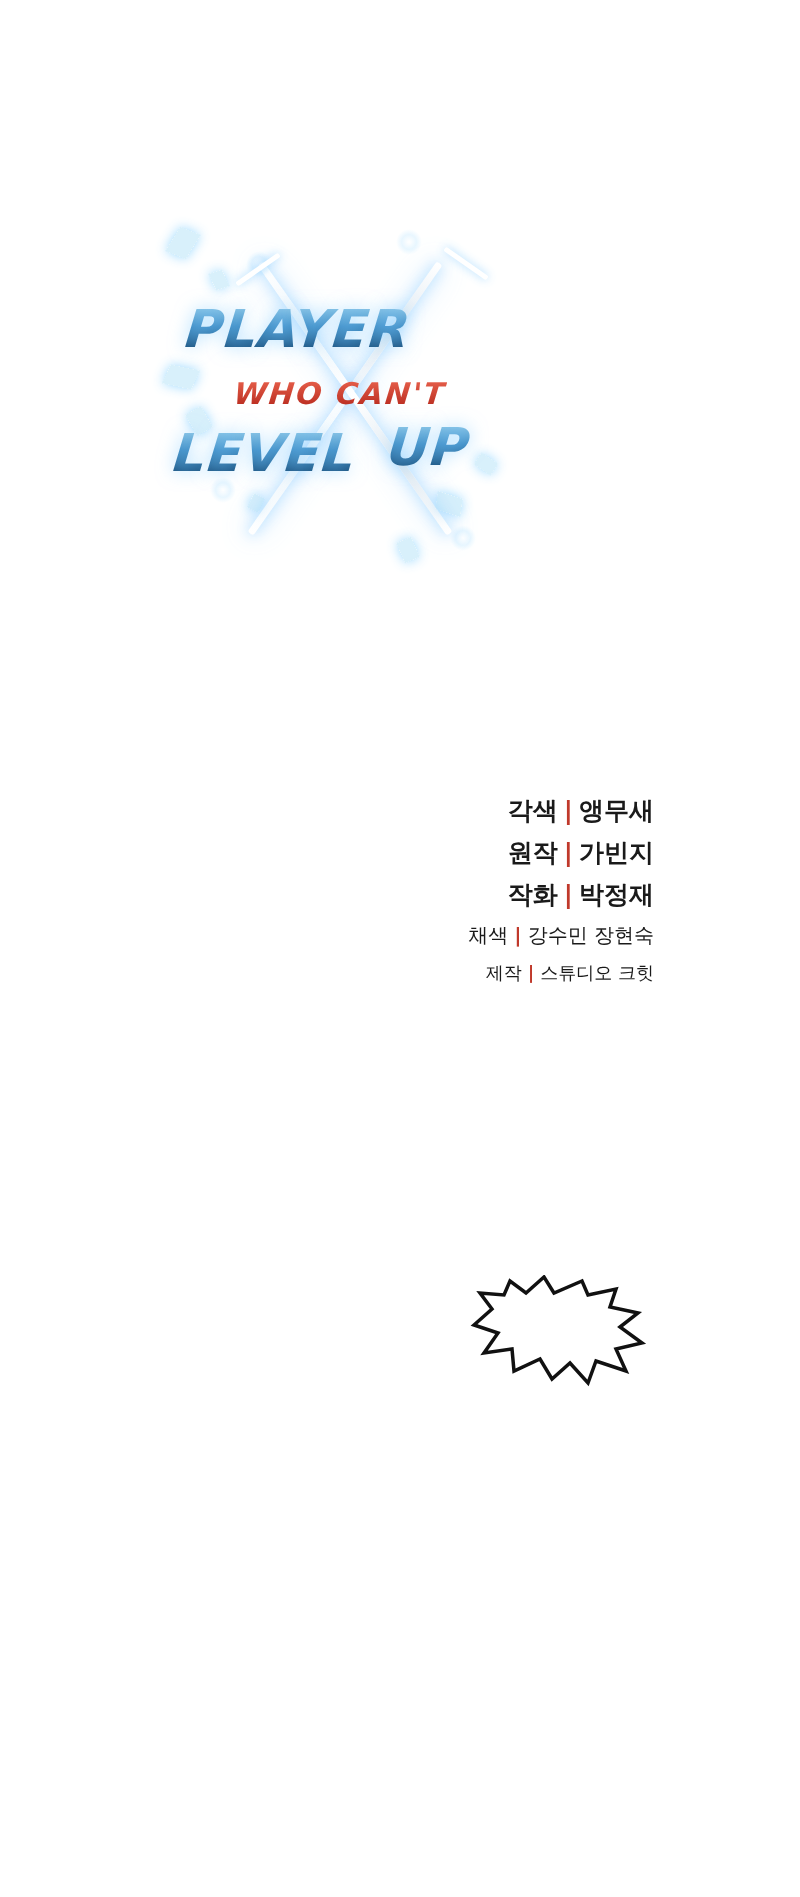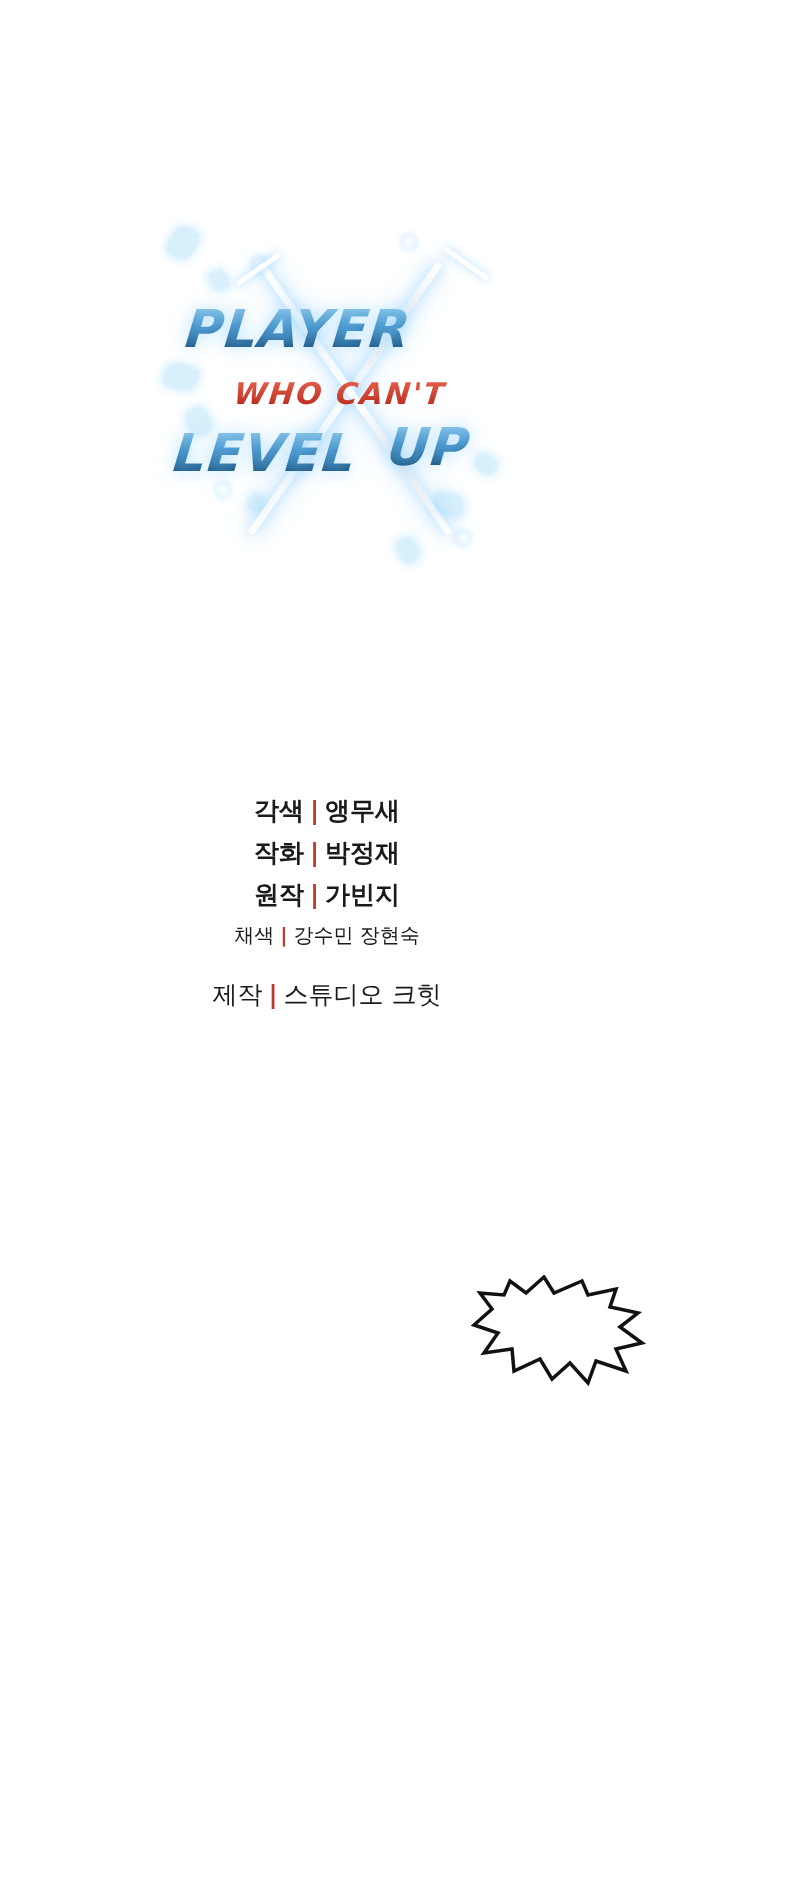--- a/index.html
+++ b/index.html
@@ -169,42 +169,41 @@
     transform: skewX(-6deg);
     z-index: -1;
   }
 
   
   #credits {
     position: absolute;
     left: 0;
     top: 790px;
     width: 654px;
-    text-align: center;
+    text-align: right;
   }
   .credit-line {
     font-family: "DejaVu Sans", sans-serif;
     color: #1a1a1a;
     white-space: nowrap;
   }
   .credit-major {
     font-size: 25px;
     font-weight: 700;
     line-height: 42px;
   }
   .credit-minor {
     font-size: 20px;
     font-weight: 400;
     line-height: 38px;
   }
   .credit-studio {
-    font-size: 25px;
+    font-size: 18px;
     font-weight: 400;
     line-height: 38px;
-    margin-top: 22px;
   }
   .sep {
     color: #c0392b;
     font-weight: 700;
     padding: 0 6px;
   }
 
   
   #speech-burst {
     position: absolute;
@@ -253,25 +252,25 @@
   <div class="word word-up">UP</div>
 </div>
 
 <div id="credits">
 
   <div class="credit-line credit-major">
     <span>각색</span><span class="sep">|</span><span>앵무새</span>
   </div>
 
   <div class="credit-line credit-major">
+    <span>원작</span><span class="sep">|</span><span>가빈지</span>
+  </div>
+
+  <div class="credit-line credit-major">
     <span>작화</span><span class="sep">|</span><span>박정재</span>
-  </div>
-
-  <div class="credit-line credit-major">
-    <span>원작</span><span class="sep">|</span><span>가빈지</span>
   </div>
 
   <div class="credit-line credit-minor">
     <span>채색</span><span class="sep">|</span><span>강수민  장현숙</span>
   </div>
 
 
   <div class="credit-line credit-studio">
     <span>제작</span><span class="sep">|</span><span>스튜디오 크힛</span>
   </div>

